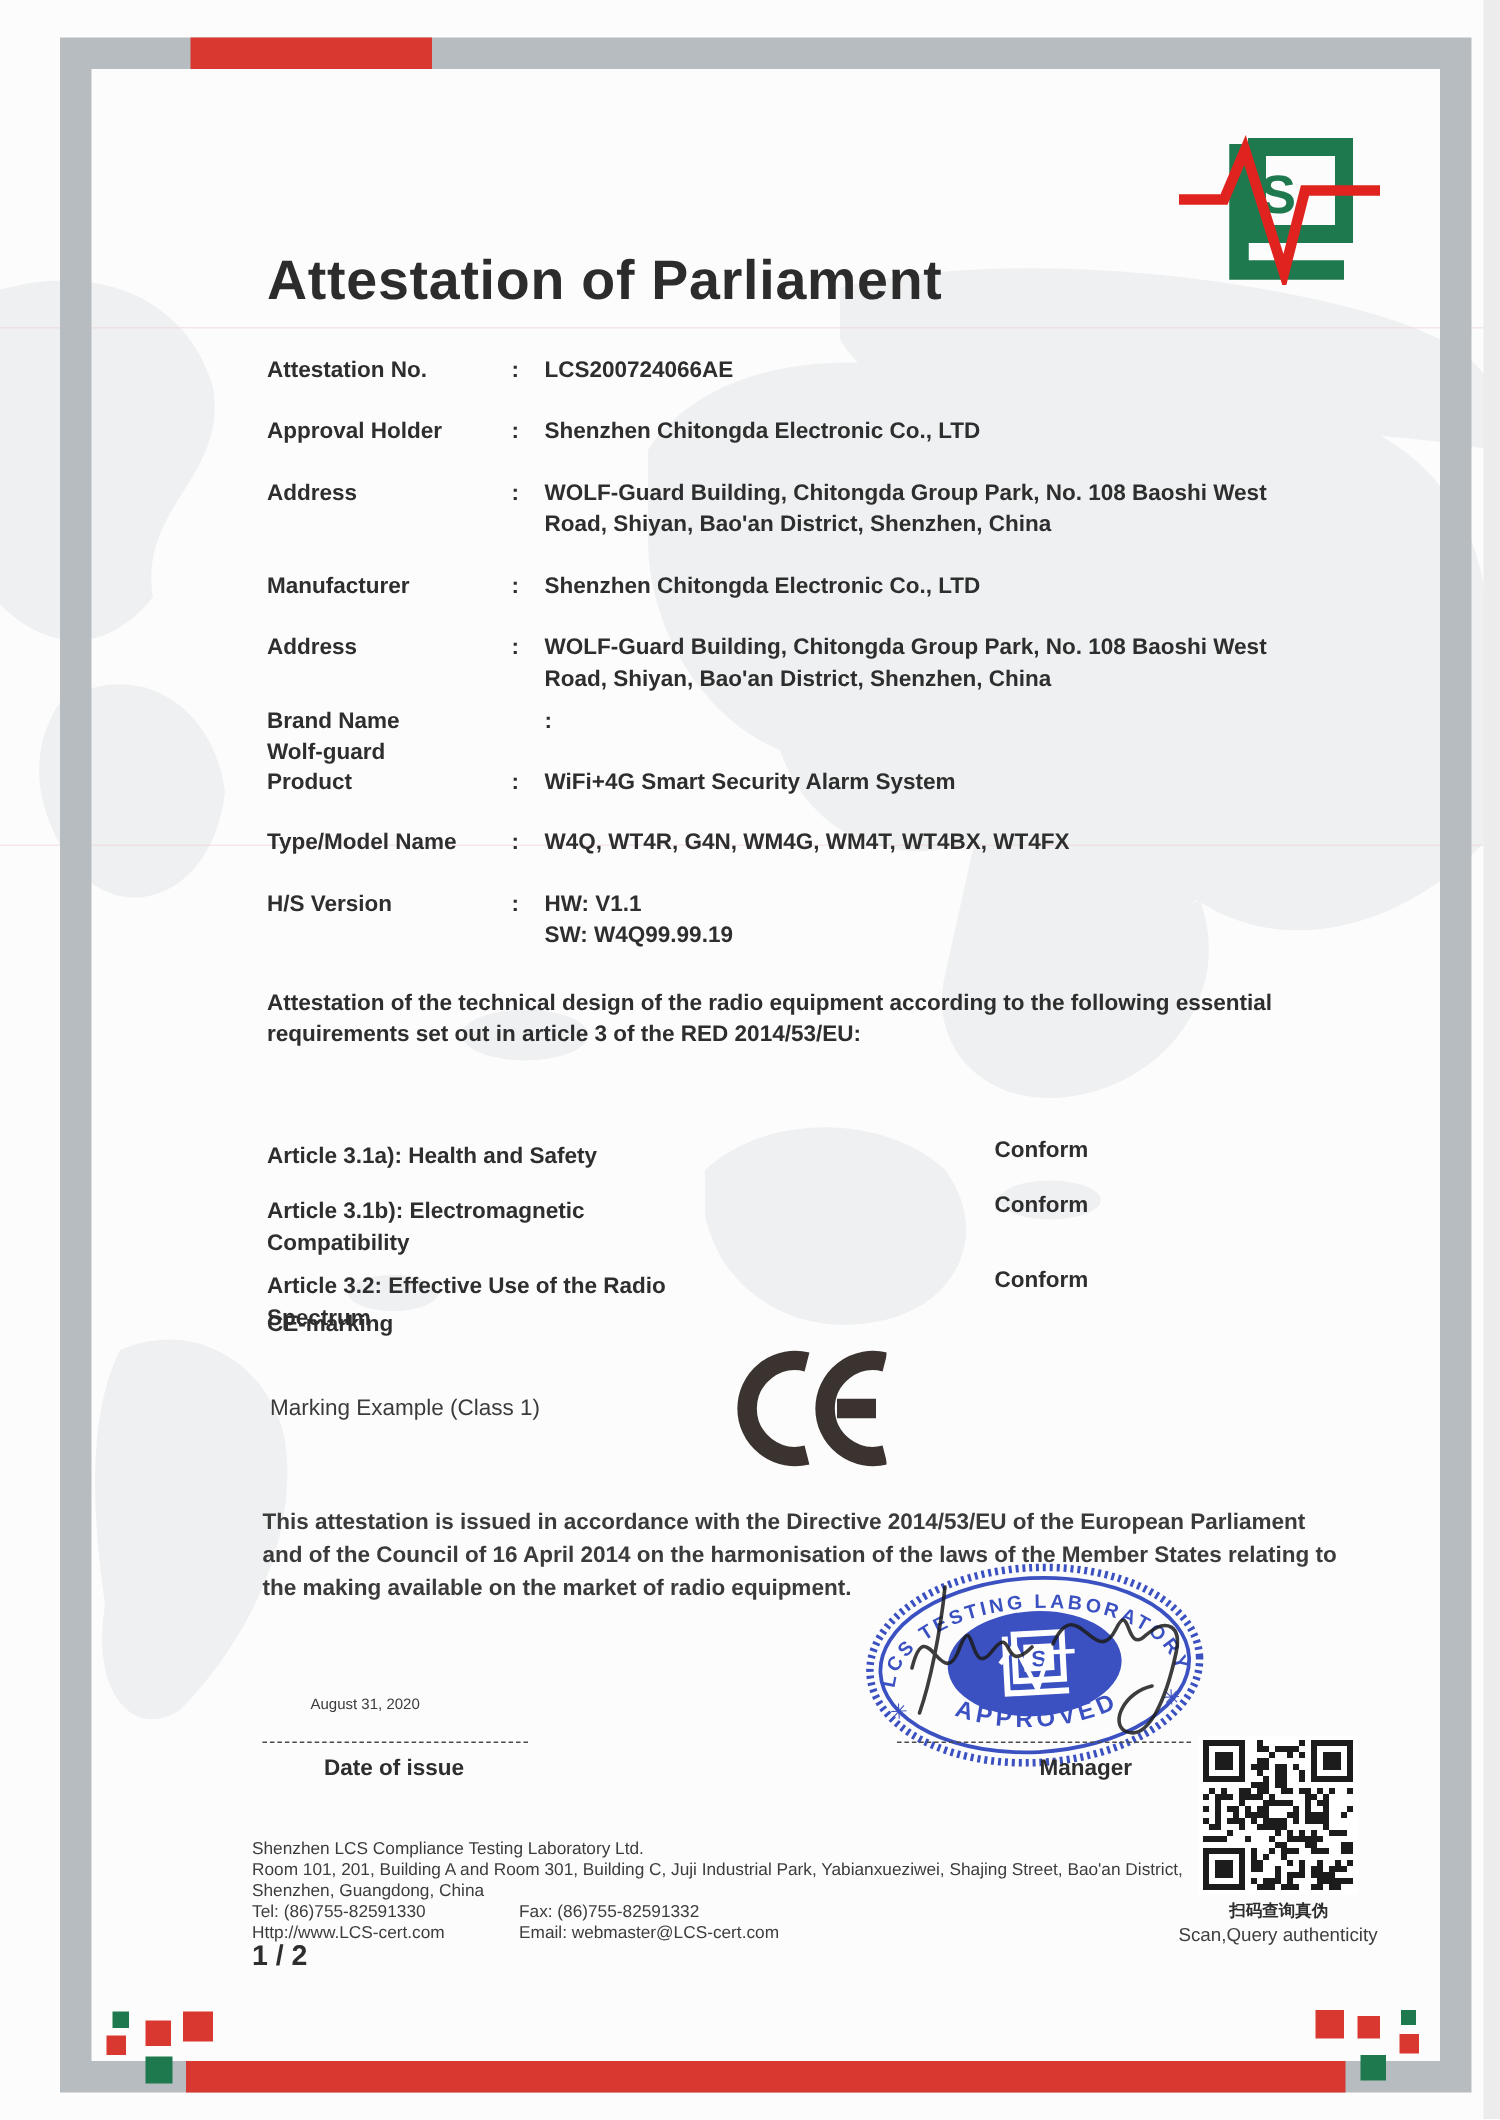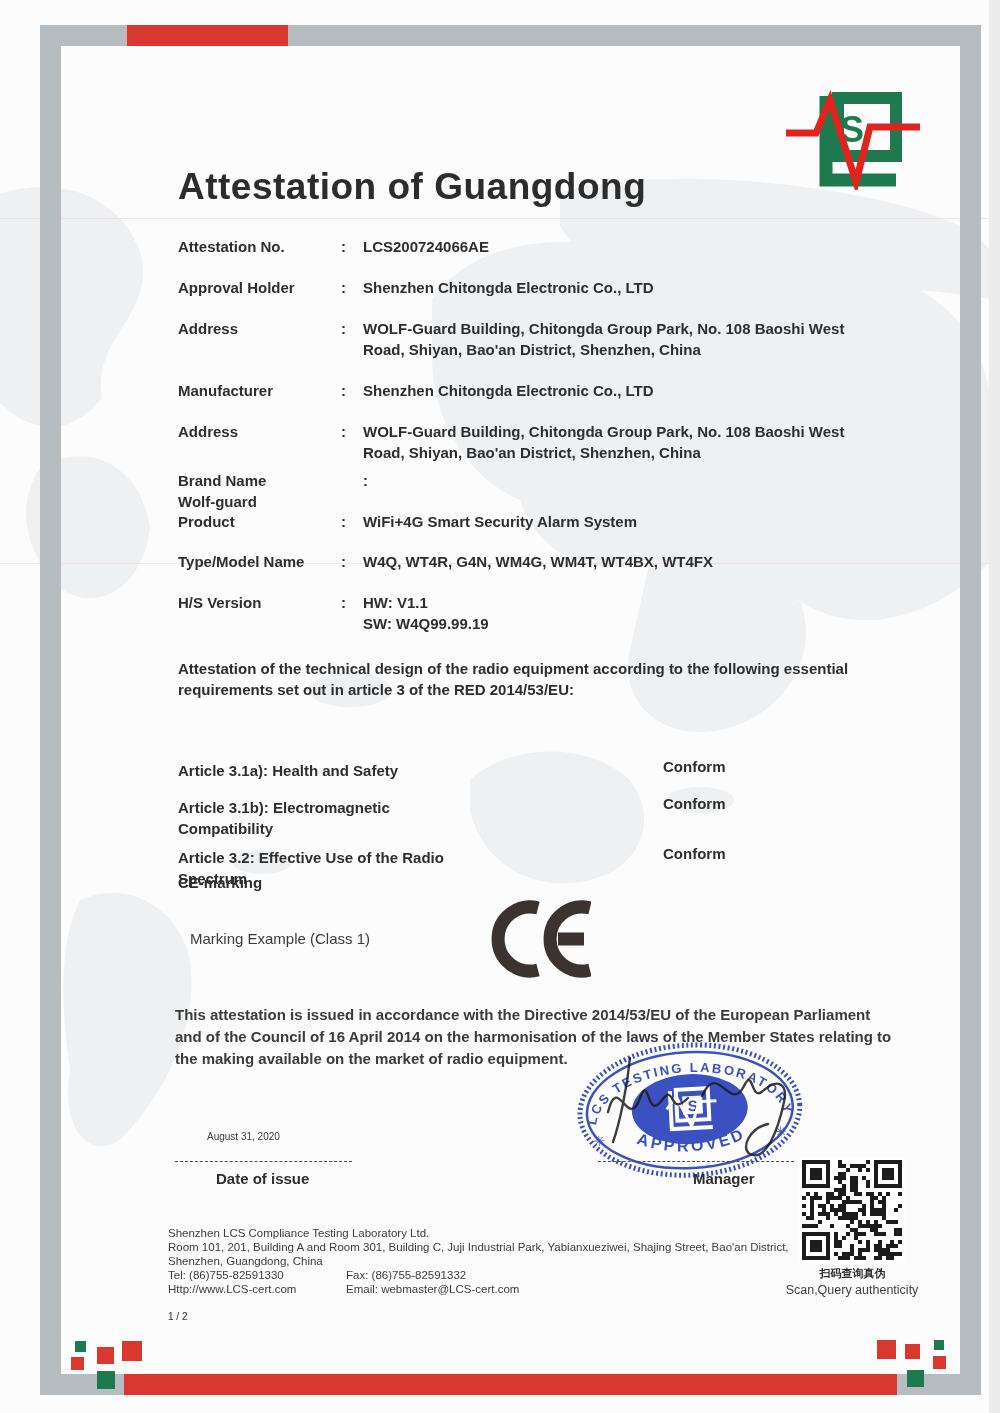--- a/index.html
+++ b/index.html
@@ -45,21 +45,21 @@
   
   .intro{position:absolute;left:178px;top:658px;width:714px;font-size:15px;font-weight:700;line-height:21px;}
 
   
   .article{position:absolute;left:178px;width:714px;font-size:15px;font-weight:700;line-height:21px;}
   .article .result{position:absolute;left:485px;top:0;margin-top:28px;}
   .article .name{display:block;width:300px;margin-top:32px;}
 
   
   .ce-label{position:absolute;left:178px;top:874px;font-size:15px;font-weight:700;}
-  .marking-example{position:absolute;left:190px;top:930px;font-size:15px;font-weight:400;color:var(--ink_soft);}
+  .marking-example{position:absolute;left:180px;top:930px;font-size:15px;font-weight:400;color:var(--ink_soft);}
   .ce-mark{position:absolute;left:491px;top:898px;}
 
   
   .statement{position:absolute;left:175px;top:1004px;width:724px;font-size:15px;font-weight:700;line-height:22px;color:var(--ink_soft);}
 
   
   .stamp{position:absolute;left:574px;top:1038px;transform:rotate(-3deg);}
   .signature{position:absolute;left:600px;top:1040px;}
 
   
@@ -72,21 +72,21 @@
   .label-manager{left:693px;top:1170px;}
 
   
   .qr{position:absolute;left:799px;top:1157px;width:106px;height:106px;background:#ffffff;padding:3px;z-index:5;}
   .qr-caption-zh{position:absolute;left:770px;top:1266px;width:165px;text-align:center;font-size:11px;font-weight:700;z-index:5;}
   .qr-caption-en{position:absolute;left:762px;top:1283px;width:180px;text-align:center;font-size:12.5px;font-weight:400;color:#3f3f3f;z-index:5;}
 
   
   .footer{position:absolute;left:168px;top:1226px;width:648px;font-size:11.5px;line-height:14px;color:#3c3c3c;}
   .footer .cols{display:grid;grid-template-columns:178px auto;}
-  .page-num{font-size:10px;font-weight:400;color:var(--ink);margin-top:14px;}
+  .page-num{font-size:19px;font-weight:700;color:var(--ink);margin-top:2px;}
 </style>
 </head>
 <body>
 
 <div class="page">
 
   <svg class="map" viewBox="0 0 1000 1413" aria-hidden="true">
     <g fill="var(--map_gray)">
       <path d="M-20,200 C60,168 125,198 142,258 C152,318 92,338 102,398 C62,448 12,428 -20,378 Z"></path>
       <path d="M40,468 C90,438 142,468 150,528 C142,598 82,618 50,578 C20,538 20,498 40,468 Z"></path>
@@ -123,21 +123,21 @@
 
   <svg class="logo" viewBox="0 0 134 104">
     <g fill="none" stroke="var(--logo_green)">
       <path d="M40,10 L40,94 L110,94" stroke-width="13"></path>
       <rect x="52" y="12" width="58" height="58" stroke-width="12"></rect>
     </g>
     <text x="66" y="56" font-size="36" font-weight="bold" fill="var(--logo_green)" text-anchor="middle">S</text>
     <polyline points="0,47 30,47 44,14 70,96 84,41 134,41" fill="none" stroke="#e0231e" stroke-width="7"></polyline>
   </svg>
 
-  <h1 class="title">Attestation of Guangdong</h1>
+  <h1 class="title">Attestation of Parliament</h1>
 
   <div class="row" style="top:236px;">
     <span>Attestation No.</span>
       <span class="colon">:</span>
       <span>LCS200724066AE</span>
   </div>
   <div class="row" style="top:277px;">
     <span>Approval Holder</span>
       <span class="colon">:</span>
       <span>Shenzhen Chitongda Electronic Co., LTD</span>

